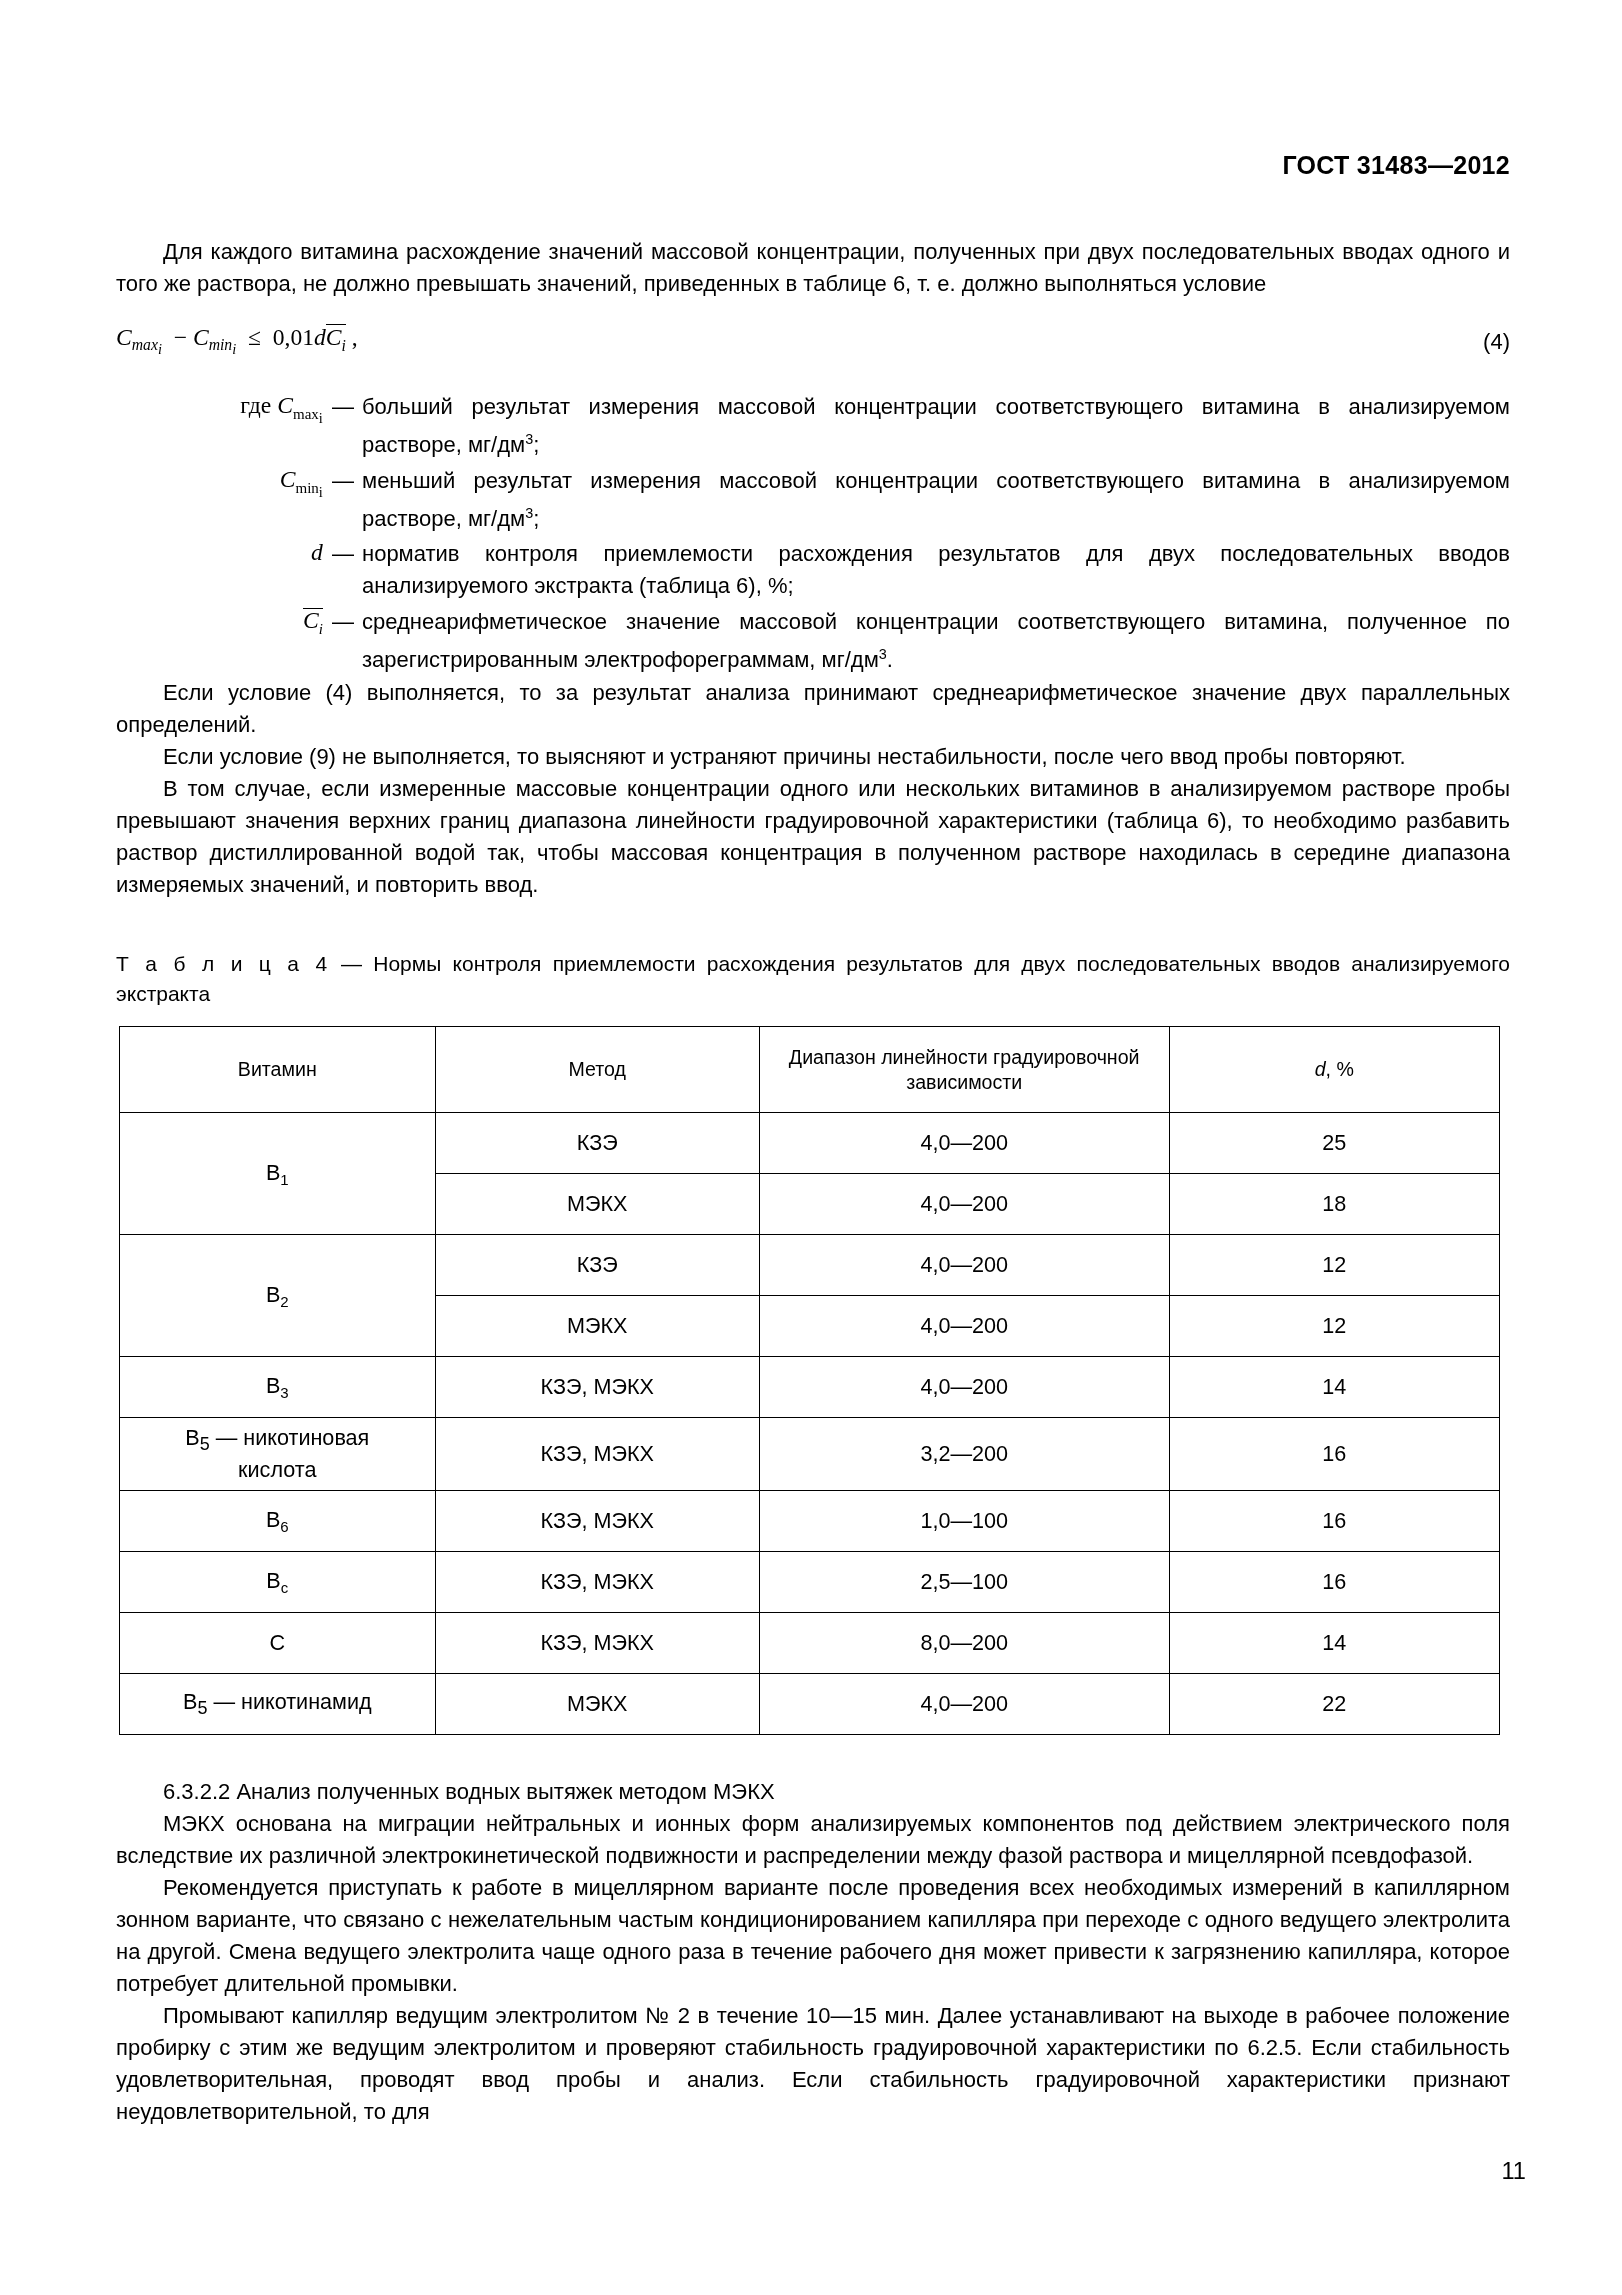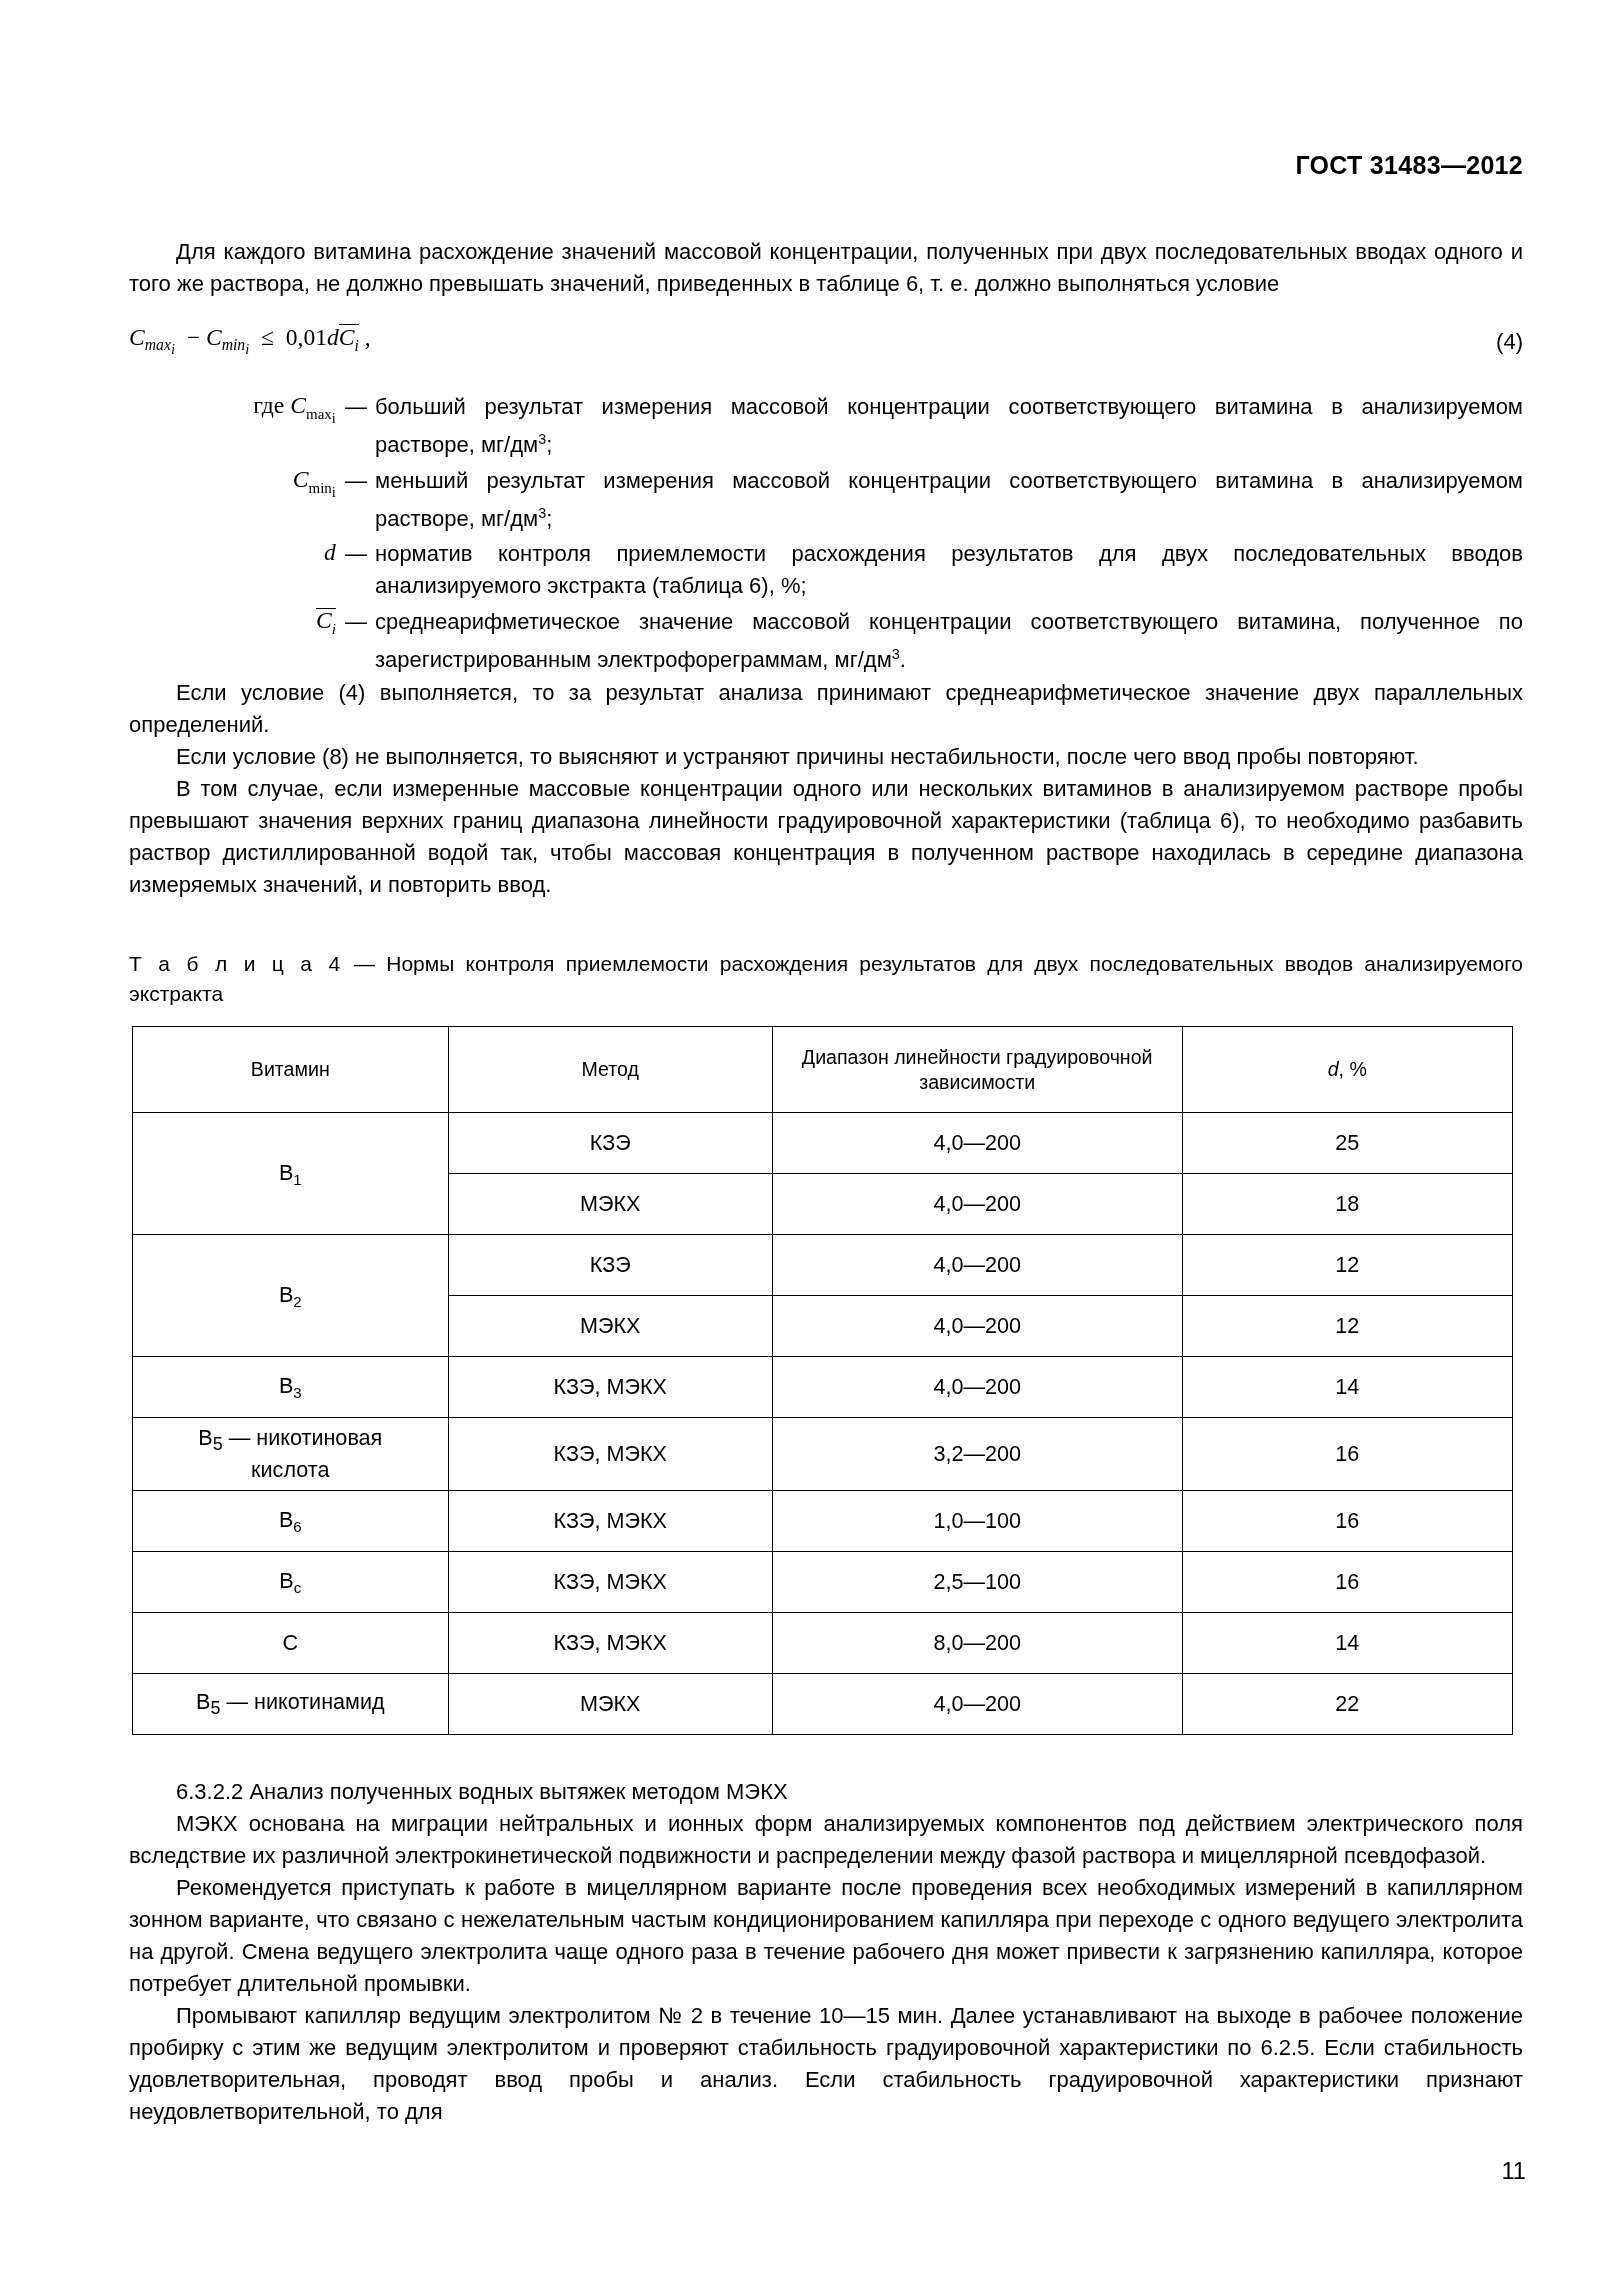--- a/index.html
+++ b/index.html
@@ -16,21 +16,21 @@
   }
   .page {
     position: relative;
     width: 1623px;
     height: 2295px;
     box-sizing: border-box;
     padding: 0;
   }
   .content {
     position: absolute;
-    left: 129px;
+    left: 116px;
     top: 151px;
     width: 1394px;
   }
   .header-std {
     text-align: right;
     font-size: 25px;
     font-weight: bold;
     letter-spacing: 0.3px;
     margin: 0 0 56px 0;
   }
@@ -213,21 +213,21 @@
 
       <div class="defrow">
         <div class="sym"><span class="ovl2"><i>C</i><span class="ital-sub">i</span></span></div>
         <div class="dash">—</div>
         <div class="txt">среднеарифметическое значение массовой концентрации соответствующего витамина, полученное по зарегистрированным электрофореграммам, мг/дм<sup class="s">3</sup>.</div>
       </div>
 
     </div>
 
     <p class="para indent" style="margin-top:0">Если условие (4) выполняется, то за результат анализа принимают среднеарифметическое значение двух параллельных определений.</p>
-    <p class="para indent">Если условие (8) не выполняется, то выясняют и устраняют причины нестабильности, после чего ввод пробы повторяют.</p>
+    <p class="para indent">Если условие (9) не выполняется, то выясняют и устраняют причины нестабильности, после чего ввод пробы повторяют.</p>
     <p class="para indent">В том случае, если измеренные массовые концентрации одного или нескольких витаминов в анализируемом растворе пробы превышают значения верхних границ диапазона линейности градуировочной характеристики (таблица 6), то необходимо разбавить раствор дистиллированной водой так, чтобы массовая концентрация в полученном растворе находилась в середине диапазона измеряемых значений, и повторить ввод.</p>
 
     <div class="table-caption"><span class="sp">Т а б л и ц а   4</span><span> — Нормы контроля приемлемости расхождения результатов для двух последовательных вводов анализируемого экстракта</span></div>
 
     <table class="t6">
       <thead>
         <tr>
           <th class="col1">Витамин</th>
           <th class="col2">Метод</th>
           <th class="col3">Диапазон линейности градуировочной зависимости</th>

